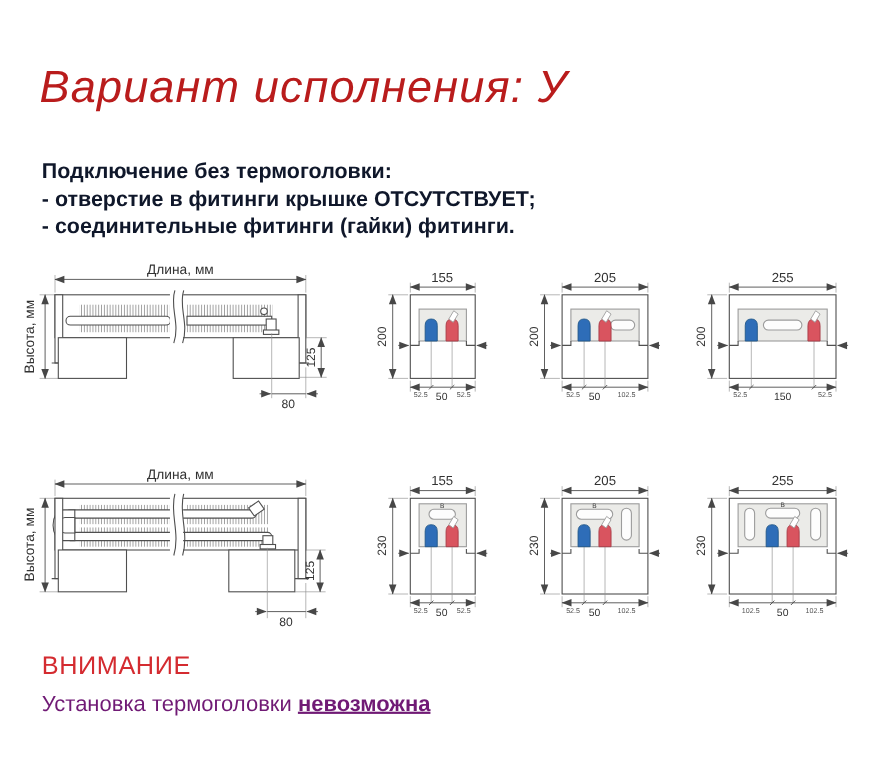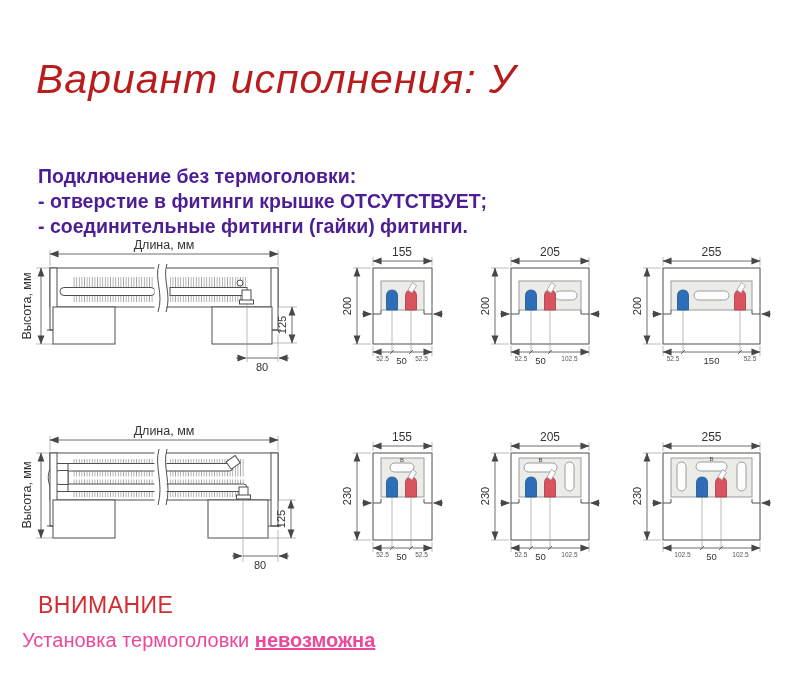--- a/index.html
+++ b/index.html
@@ -2,23 +2,23 @@
 <html style="--accent-red: #d42b30; --fitting-blue: #2e6db8; --fitting-red: #d9545f;"><head>
 <meta charset="utf-8">
 <style>
   html,body{margin:0;padding:0}
   body{
     width:800px;height:698px;position:relative;overflow:hidden;
     background:#fff;font-family:"Liberation Sans",sans-serif;
   }
   .abs{position:absolute}
   #title{left:36px;top:56px;font-style:italic;font-size:41px;color:#b91c1c;letter-spacing:1px;white-space:nowrap}
-  #intro{left:38px;top:164px;font-size:19.5px;font-weight:bold;color:#4c1d95;line-height:25px;white-space:nowrap}
+  #intro{left:38px;top:144px;font-size:19.5px;font-weight:bold;color:#0f172a;line-height:25px;white-space:nowrap}
   #warn-head{left:38px;top:592px;font-size:23px;font-weight:normal;color:var(--accent-red,#d42b30);letter-spacing:.5px}
-  #warn-body{left:22px;top:627px;font-size:20px;color:#ec4899;line-height:27px;white-space:nowrap}
+  #warn-body{left:38px;top:627px;font-size:20px;color:#701a75;line-height:27px;white-space:nowrap}
   #warn-body .emph{font-weight:bold;text-decoration:underline}
   svg.drw{position:absolute;left:0;top:0}
   .ln{stroke:#4f4f4f;stroke-width:1;fill:none}
   .lnw{stroke:#4f4f4f;stroke-width:1;fill:#fff}
   .thin{stroke:#8f8f8f;stroke-width:.6;fill:none}
   .dim{stroke:#4a4a4a;stroke-width:.8;fill:none}
   .panel{fill:#ebebe8;stroke:#9c9c9c;stroke-width:1}
   .slot{fill:#fdfdfd;stroke:#9c9c9c;stroke-width:1}
   .fins{fill:url(#fins);stroke:none}
   .cap-blue{fill:var(--fitting-blue,#2e6db8);stroke:#205688;stroke-width:.8}

